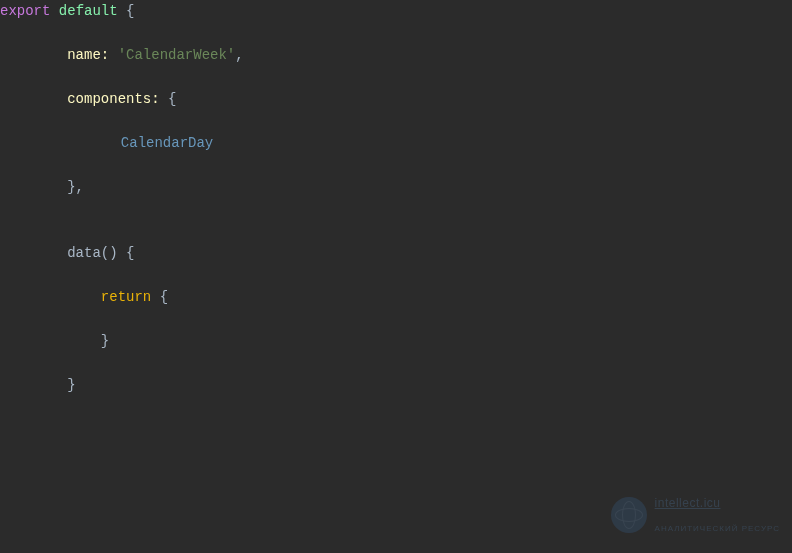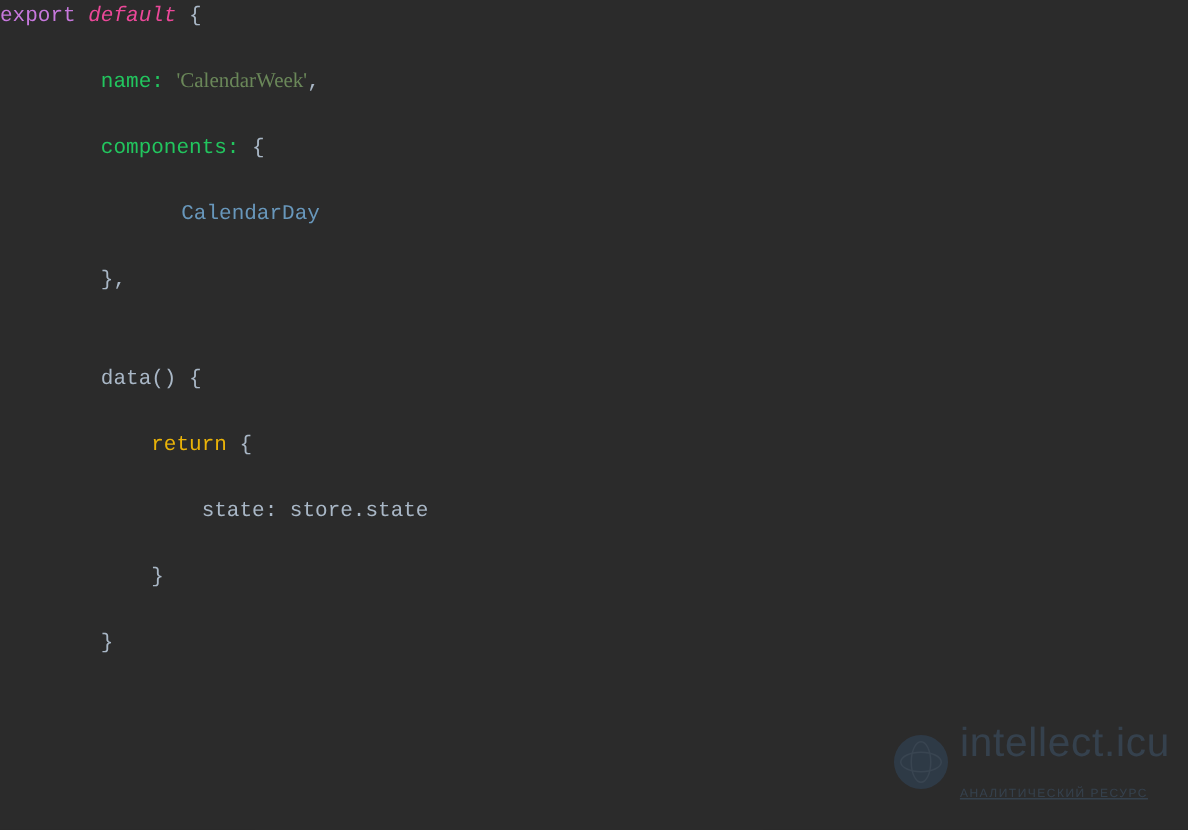--- a/index.html
+++ b/index.html
@@ -17,25 +17,25 @@
     position: relative;
   }
   pre {
     margin: 0;
     padding: 0;
     white-space: pre;
     font-family: inherit;
   }
   .line { display: block; }
   .kw-export { color: #c778dd; margin-top: 40px; }
-  .kw-default { color: #ec4899; font-style: italic; }
+  .kw-default { color: #86efac; }
   .kw-return { color: #eab308; }
   .ident { color: #a9b7c6; text-align: center; }
-  .prop { color: #22c55e; text-align: right; }
-  .string { color: #6a8759; font-family: Liberation Serif, serif; }
+  .prop { color: #fef9c3; text-align: right; }
+  .string { color: #6a8759; }
   .type { color: #6897bb; margin-left: 20px; }
   .comment { color: #808080; }
   .punct { color: #a9b7c6; }
   .watermark {
     position: absolute;
     right: 12px;
     bottom: 20px;
     display: flex;
     align-items: center;
     opacity: 0.22;
@@ -65,45 +65,44 @@
     top: 4px; bottom: 4px; left: 11px; right: 11px;
     border-radius: 50%;
   }
   .watermark .wm-text {
     display: flex;
     flex-direction: column;
     line-height: 1;
   }
   .watermark .wm-main {
     font-family: Arial, sans-serif;
-    font-size: 27px;
+    font-size: 12px;
     color: #5a8fc7;
     letter-spacing: 0.5px;
+    text-decoration: underline;
   }
   .watermark .wm-sub {
     font-family: Arial, sans-serif;
     font-size: 8px;
     color: #5a8fc7;
     letter-spacing: 1px;
     margin-top: 16px;
-    text-decoration: underline;
   }
 </style>
 </head>
 <body>
 
 <pre><span class="line"><span class="kw-export">export</span> <span class="kw-default">default</span><span class="punct"> {</span></span>
 <span class="line">        <span class="prop">name:</span> <span class="string">'CalendarWeek'</span><span class="punct">,</span></span>
 <span class="line">        <span class="prop">components:</span><span class="punct"> {</span></span>
 <span class="line">            <span class="type">CalendarDay</span></span>
 <span class="line">        <span class="punct">},</span></span>
 <span class="line"></span>
 <span class="line">        <span class="ident">data()</span><span class="punct"> {</span></span>
 <span class="line">            <span class="kw-return">return</span><span class="punct"> {</span></span>
-<span class="line">                <span class="ident">state: store.state</span></span>
 <span class="line">            <span class="punct">}</span></span>
 <span class="line">        <span class="punct">}</span></span>
 <span class="line"></span>
 <span class="line"></span>
 <span class="line">    </span>
 
 
 
 
 

